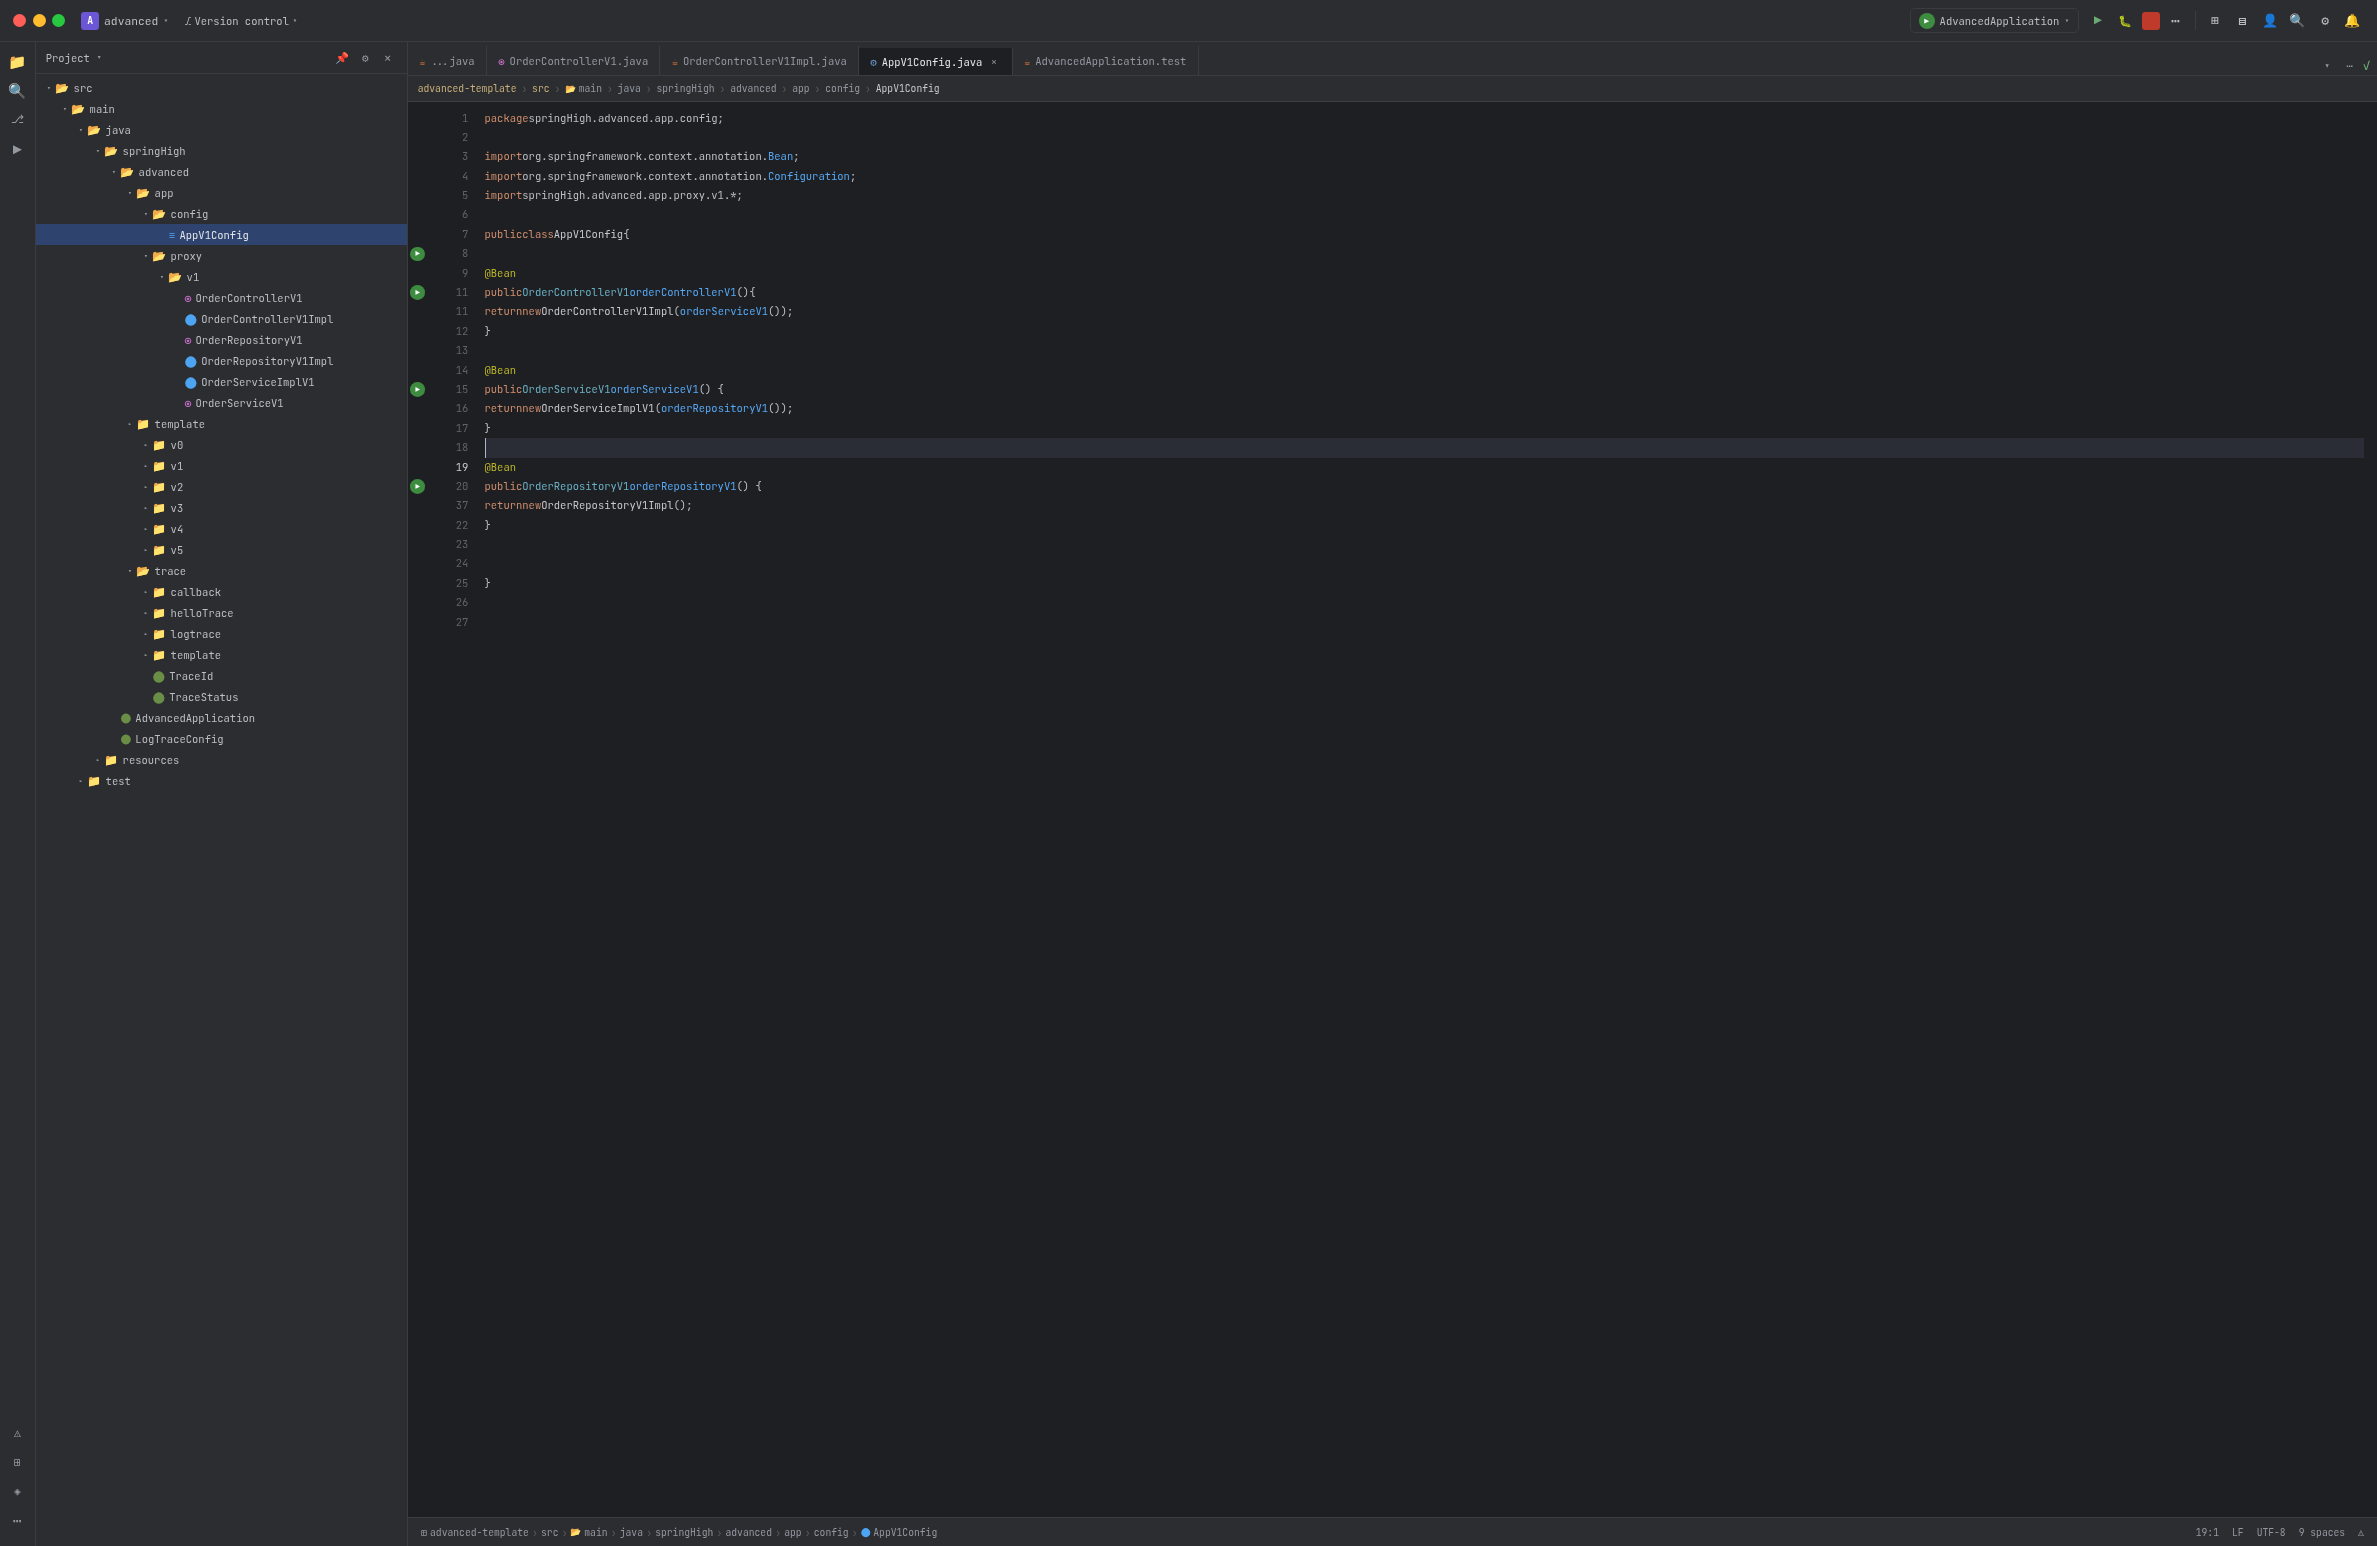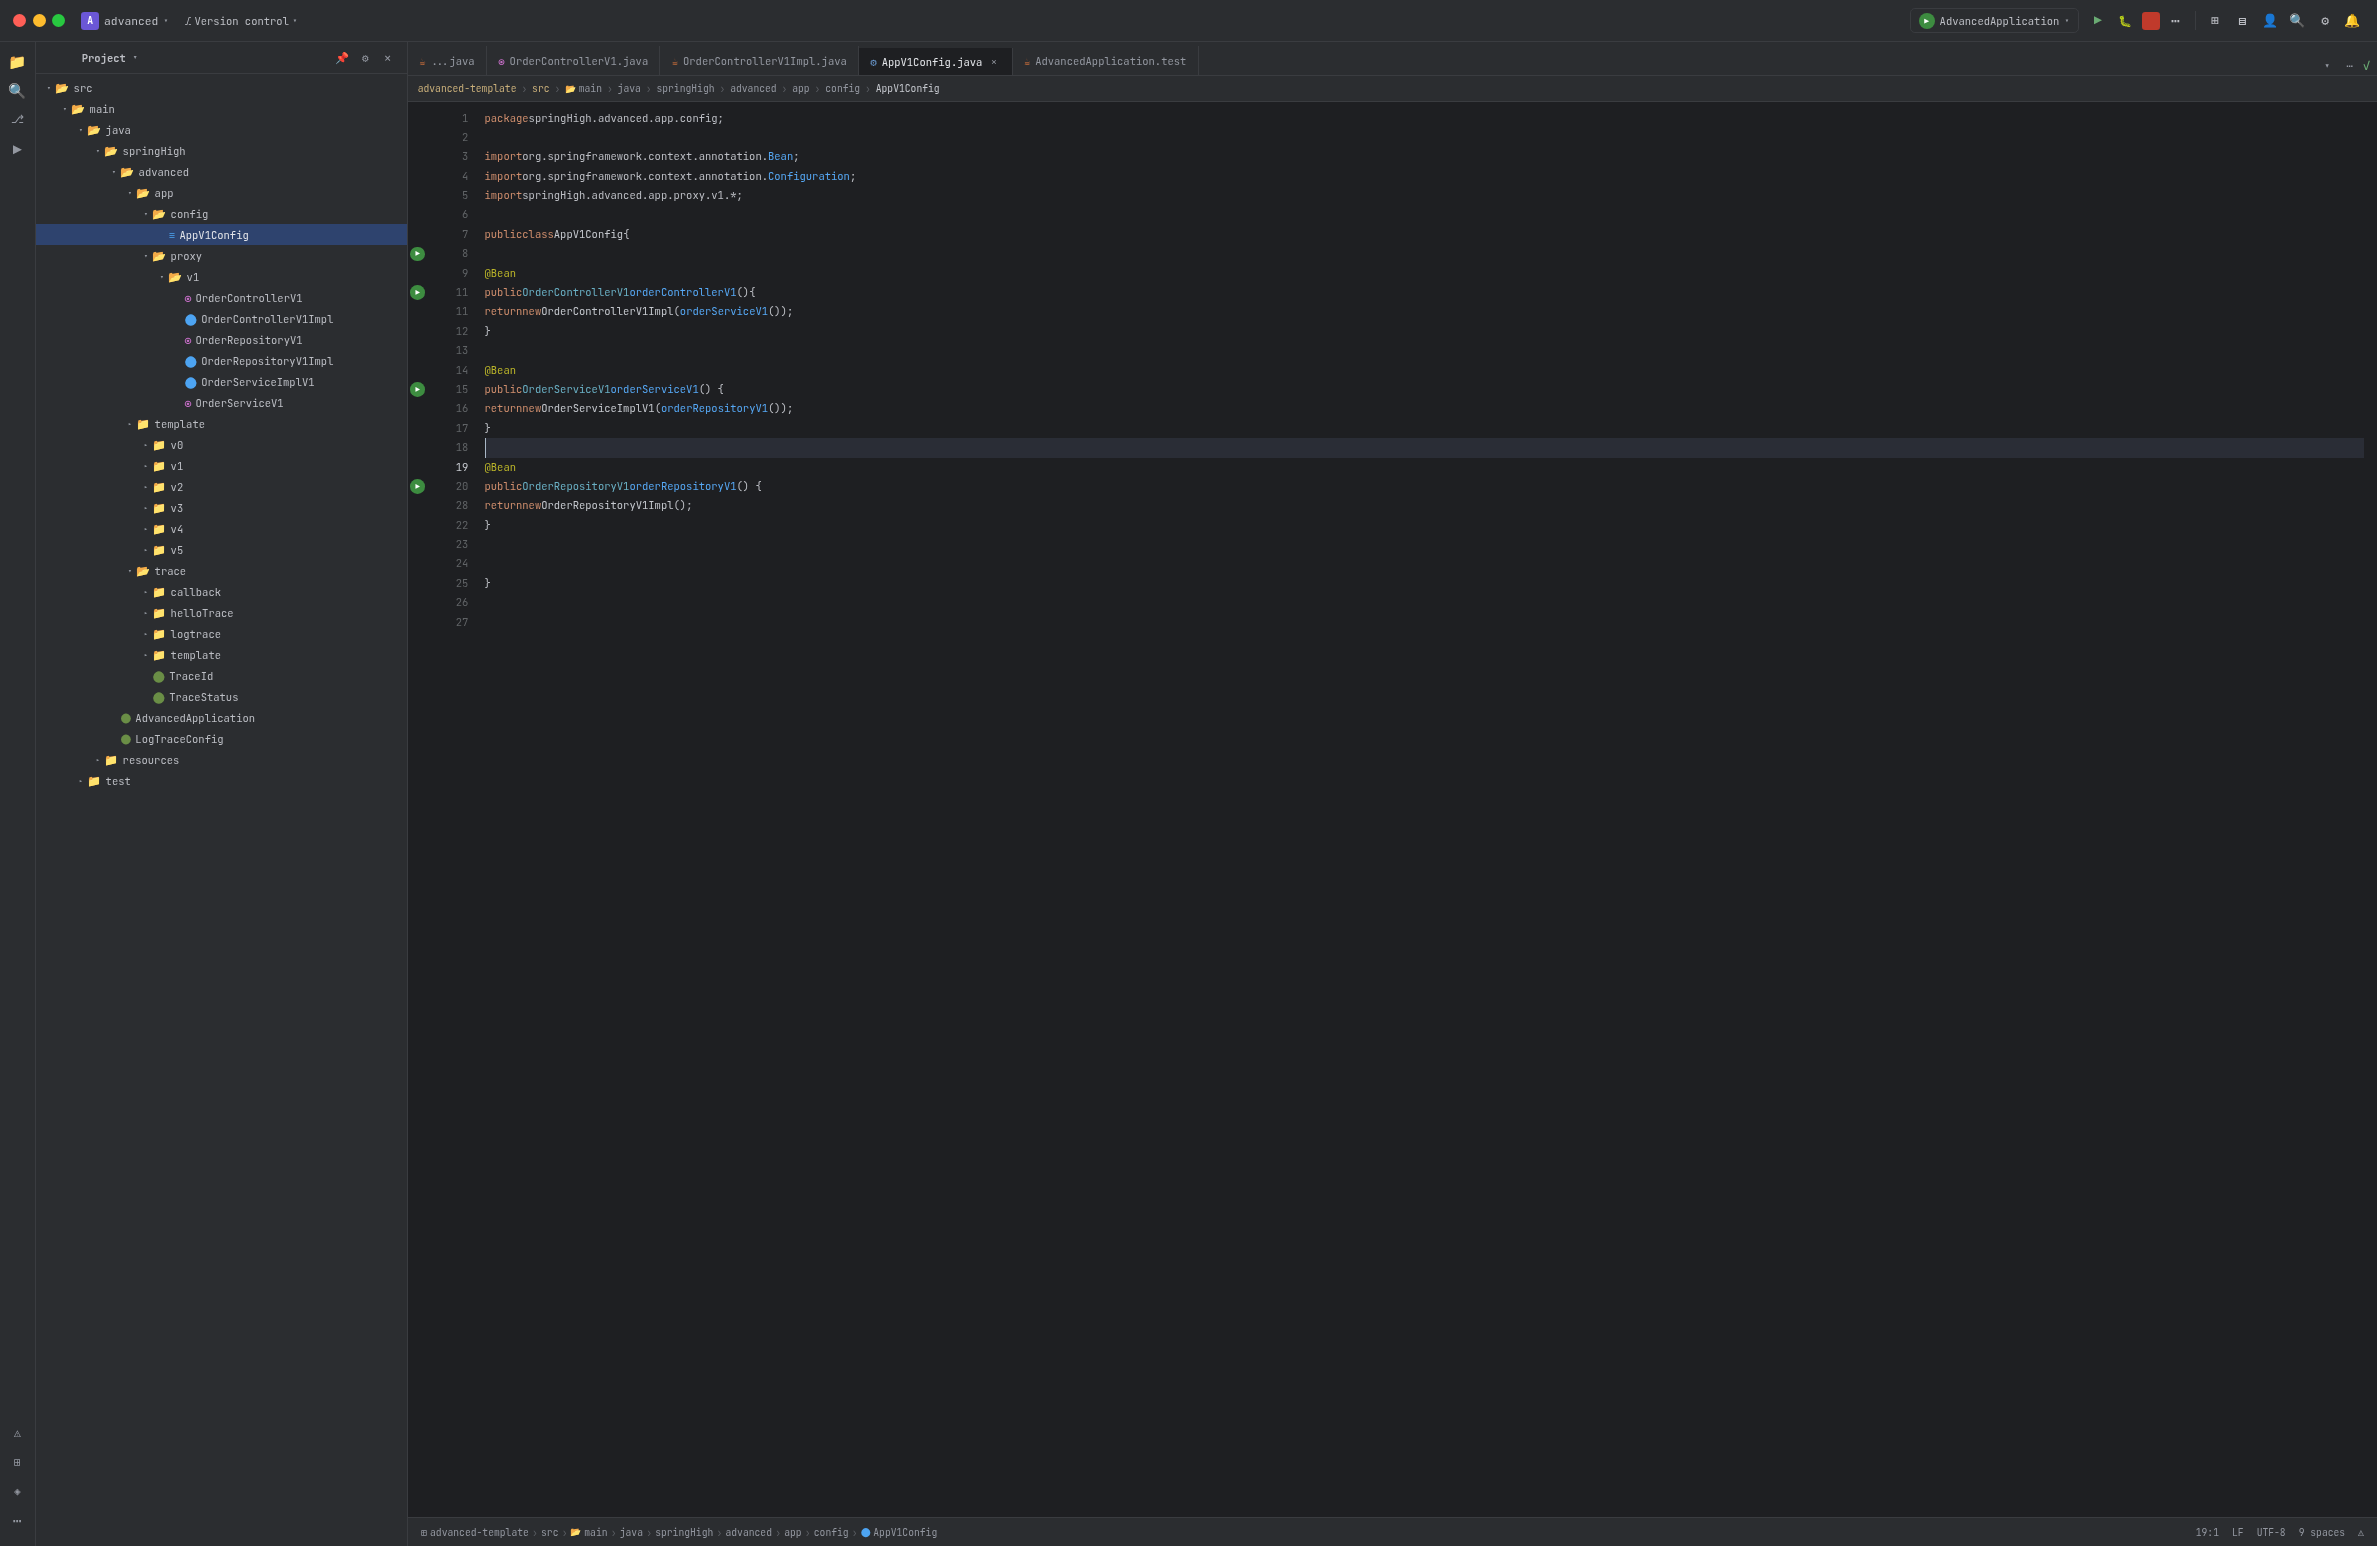--- a/index.html
+++ b/index.html
@@ -168,23 +168,22 @@
     .panel-header {
       height: 32px;
       display: flex;
       align-items: center;
       padding: 0 9.7px;
       border-bottom: 0.8px solid #3a3c40;
       gap: 6.5px;
     }
     .panel-title {
       font-size: 10.5px;
-      font-weight: 700;
+      font-weight: 400;
       color: #bcbec4;
-      margin-left: 36px;
     }
     .panel-chevron {
       color: #9397a0;
       font-size: 9.7px;
     }
     .panel-actions {
       margin-left: auto;
       display: flex;
       gap: 3.2px;
     }
@@ -823,21 +822,21 @@
         <div class="line-number">11</div>
         <div class="line-number">12</div>
         <div class="line-number">13</div>
         <div class="line-number">14</div>
         <div class="line-number">15</div>
         <div class="line-number">16</div>
         <div class="line-number">17</div>
         <div class="line-number">18</div>
         <div class="line-number current">19</div>
         <div class="line-number">20</div>
-        <div class="line-number">28</div>
+        <div class="line-number">37</div>
         <div class="line-number">22</div>
         <div class="line-number">23</div>
         <div class="line-number">24</div>
         <div class="line-number">25</div>
         <div class="line-number">26</div>
         <div class="line-number">27</div>
       </div>
 
       <div class="code-area">
         <div class="code-line"><span class="kw">package</span> <span class="pkg">springHigh.advanced.app.config</span><span class="sym">;</span></div>

